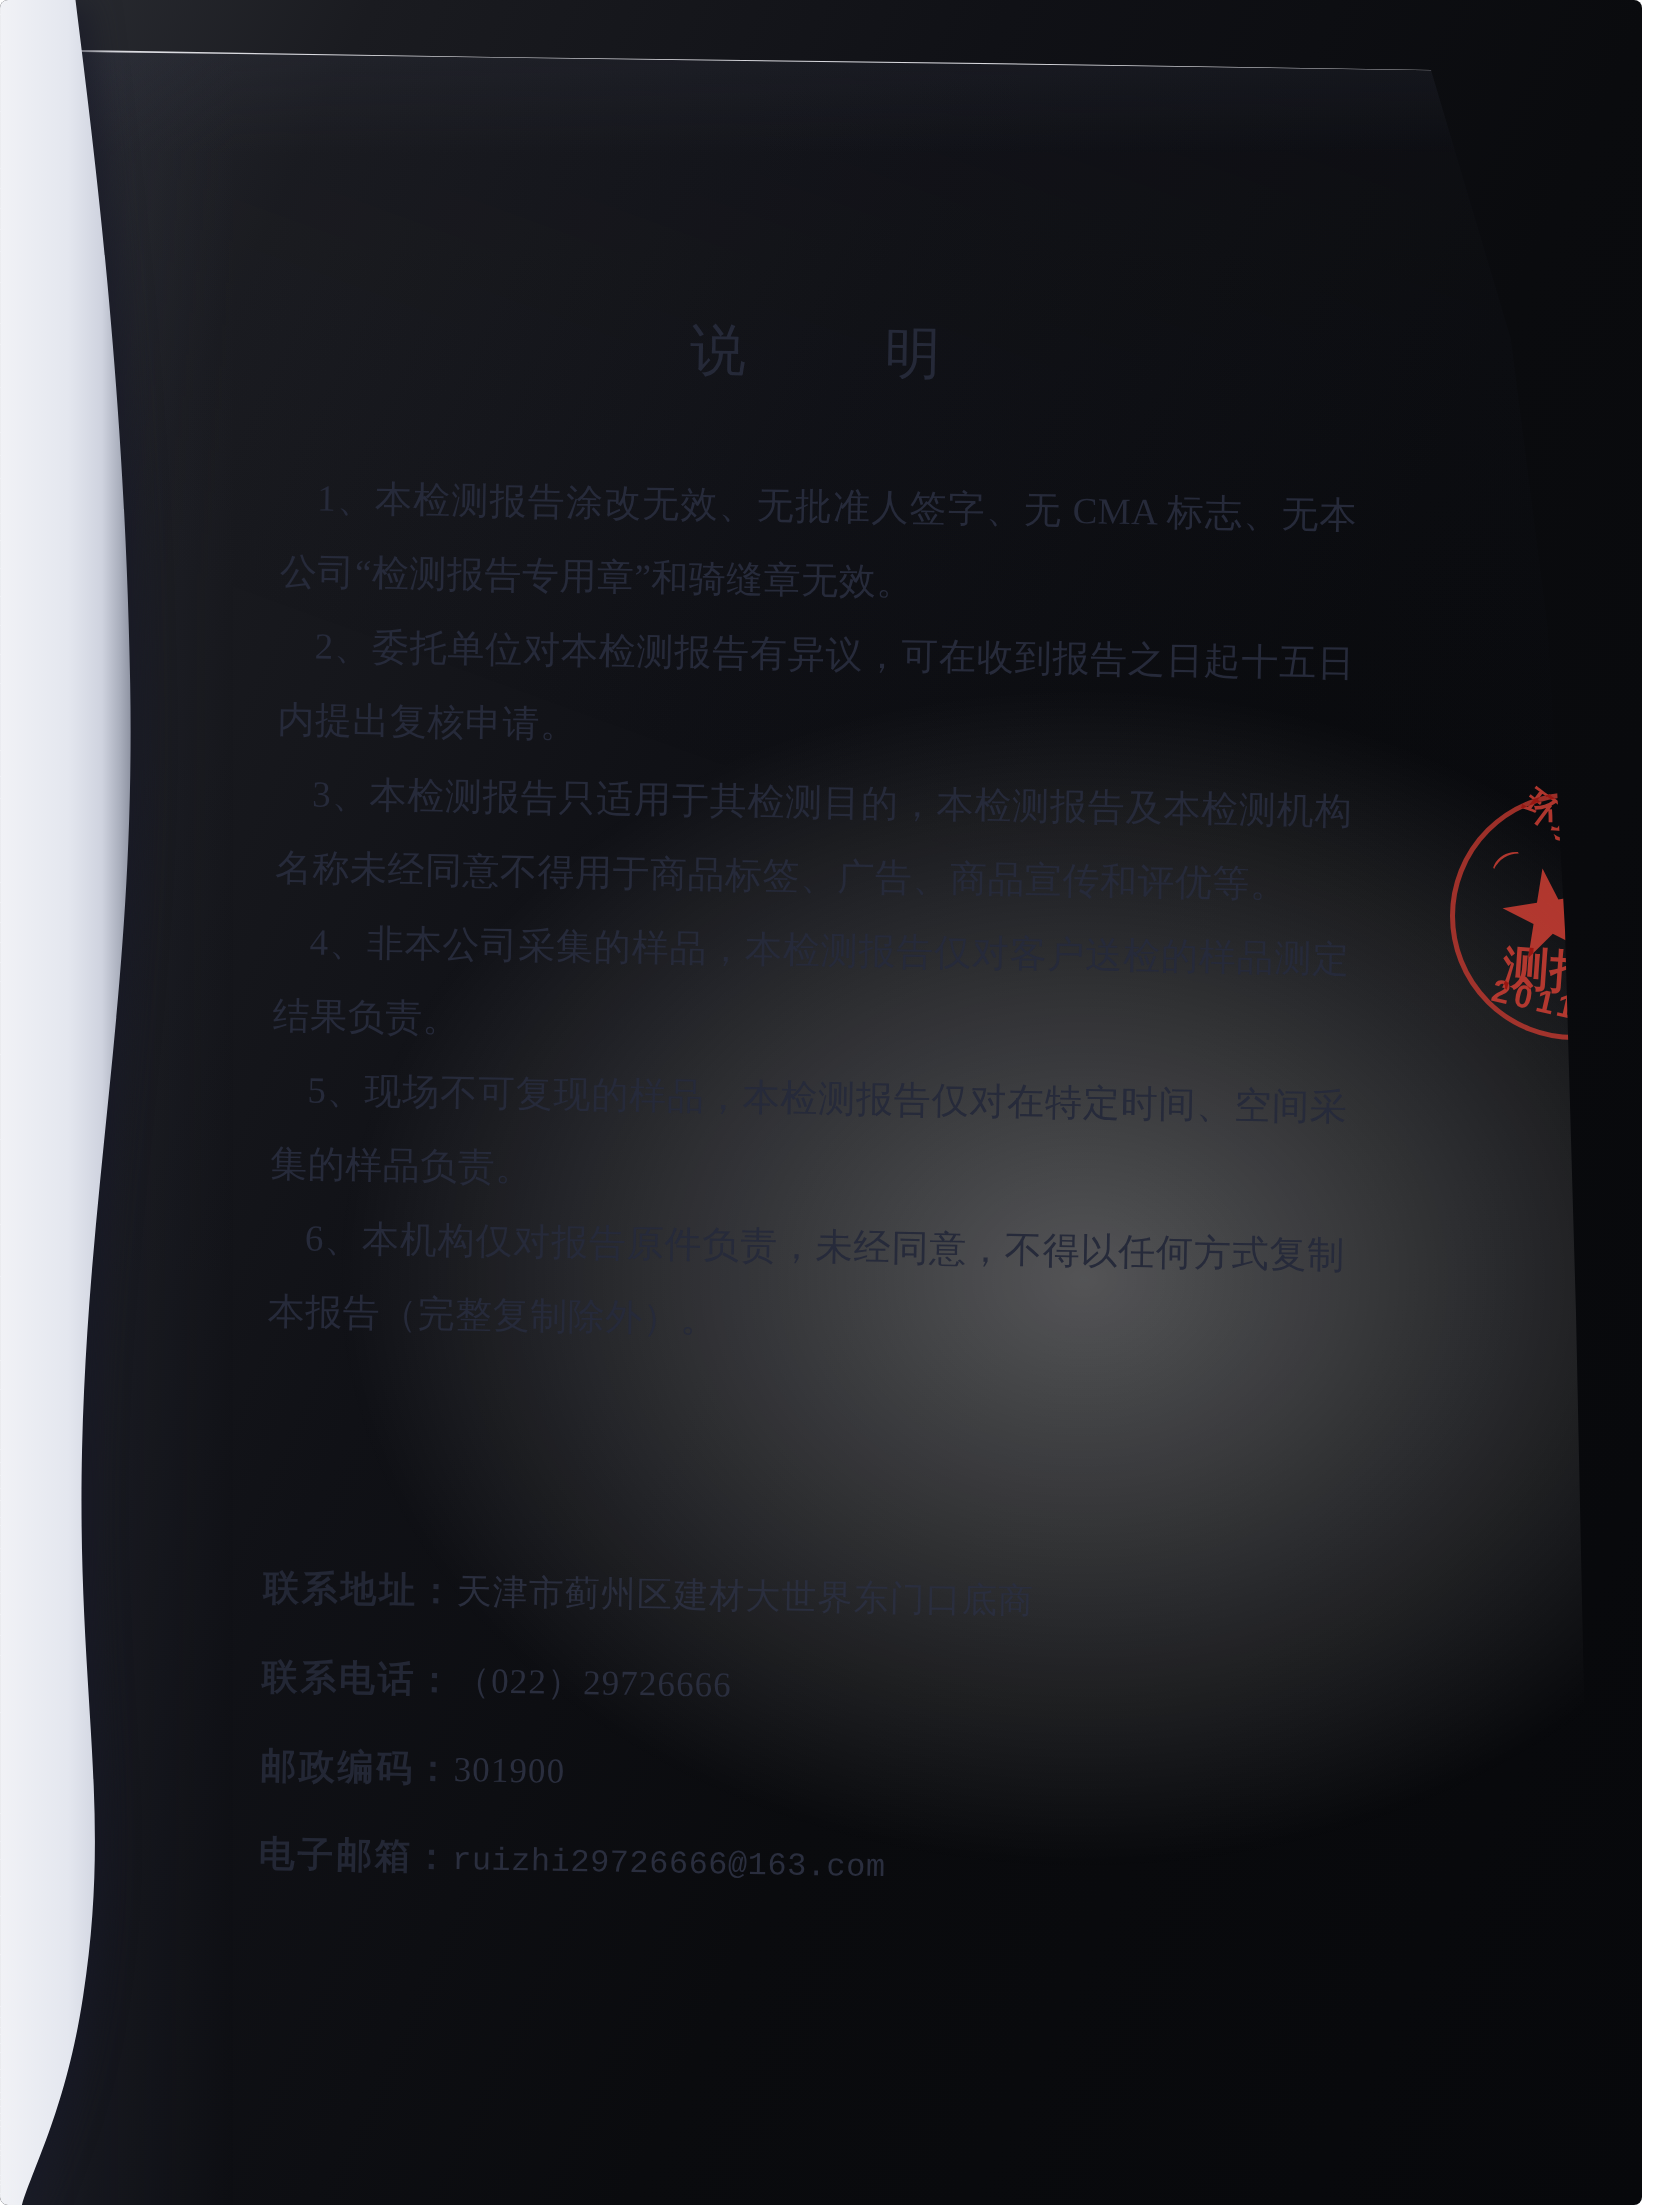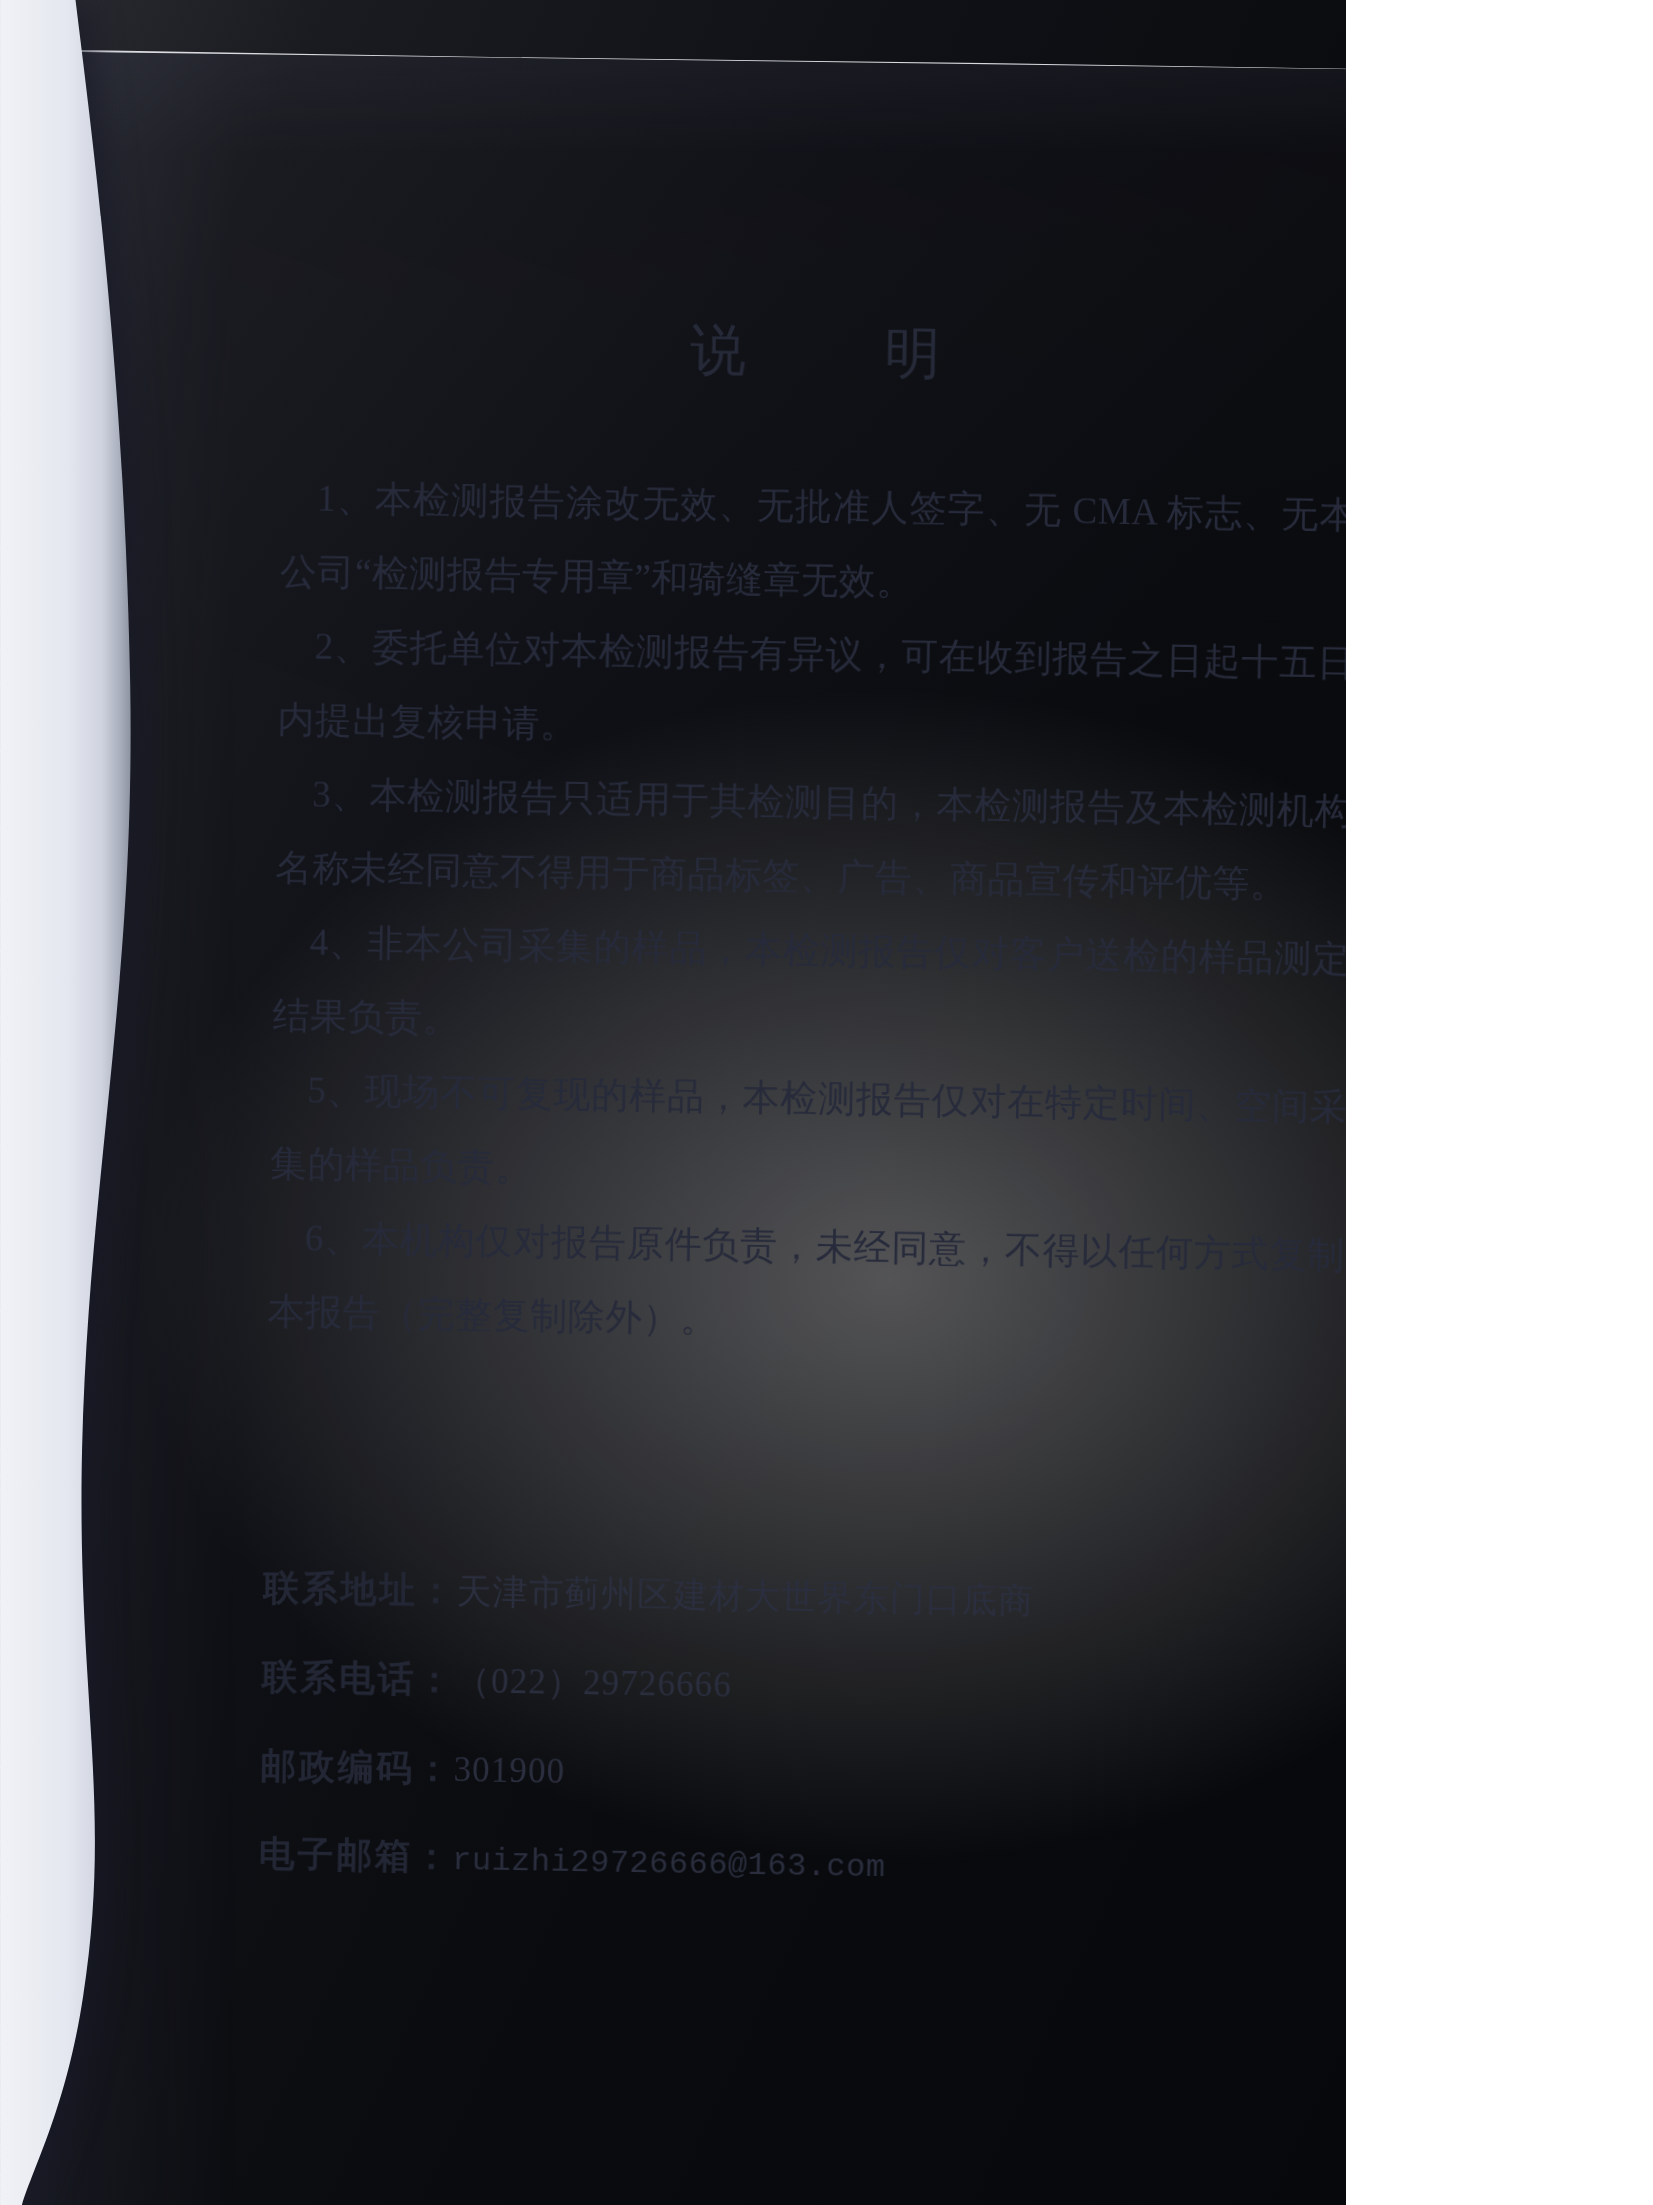--- a/index.html
+++ b/index.html
@@ -3,23 +3,24 @@
 <meta charset="utf-8">
 <style>
   html, body {
     margin: 0; padding: 0;
     width: 1654px; height: 2205px;
     overflow: hidden;
     font-family: "Liberation Serif", "DejaVu Serif", serif;
   }
   .scene {
     position: absolute; inset: 0;
-    width: 1346px; height: 2205px;
+    width: 1642px; height: 2205px;
     background: linear-gradient(115deg, #2b2d33 0%, #1a1b20 14%, #101116 38%, #0a0b0e 62%, #07080b 100%);
     overflow: hidden;
+    border-radius: 8px;
   }
   
   .main-page {
     position: absolute; inset: 0;
     background: linear-gradient(118deg, #c9cedب 0%, #ccd1de 0%, #d8dce8 30%, #e0e4ee 55%, #e9ecf3 80%, #f1f2f7 100%);
     clip-path: polygon(81px 50px, 492px 57px, 984px 63px, 1431px 70px,
                        1511px 339px, 1548px 629px, 1565px 930px, 1576px 1313px,
                        1584px 1696px, 1593px 2205px, 15.3px 2205px, 34px 1641px,
                        50px 1094px, 67px 492px);
   }

